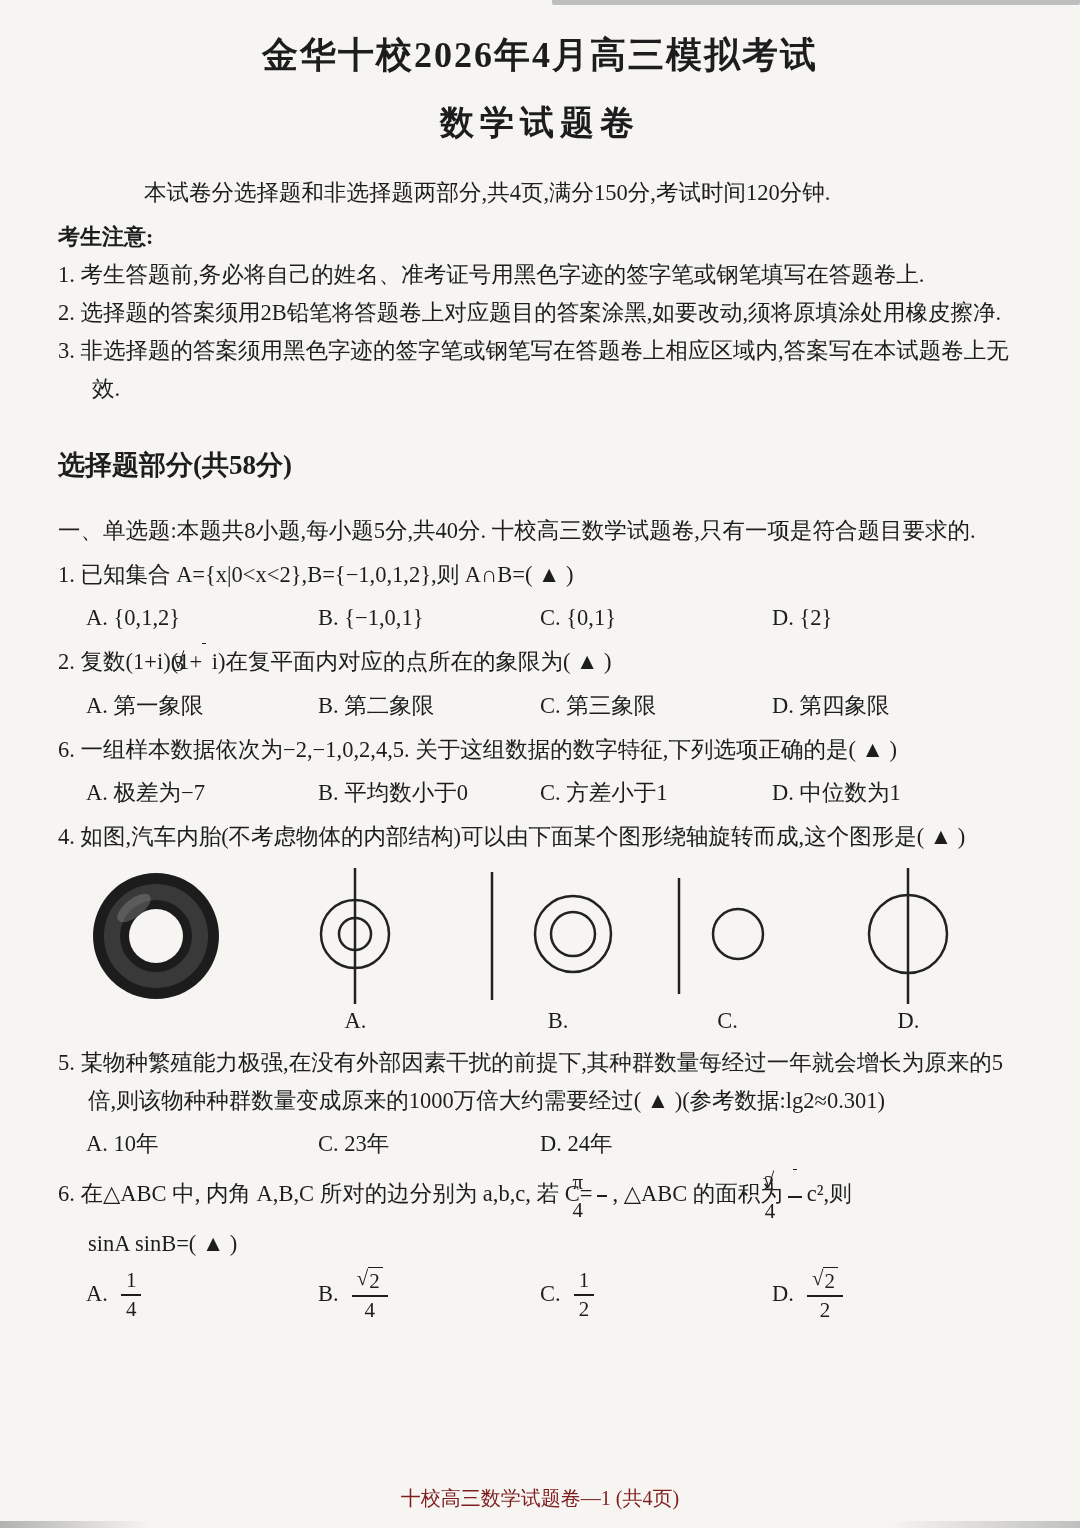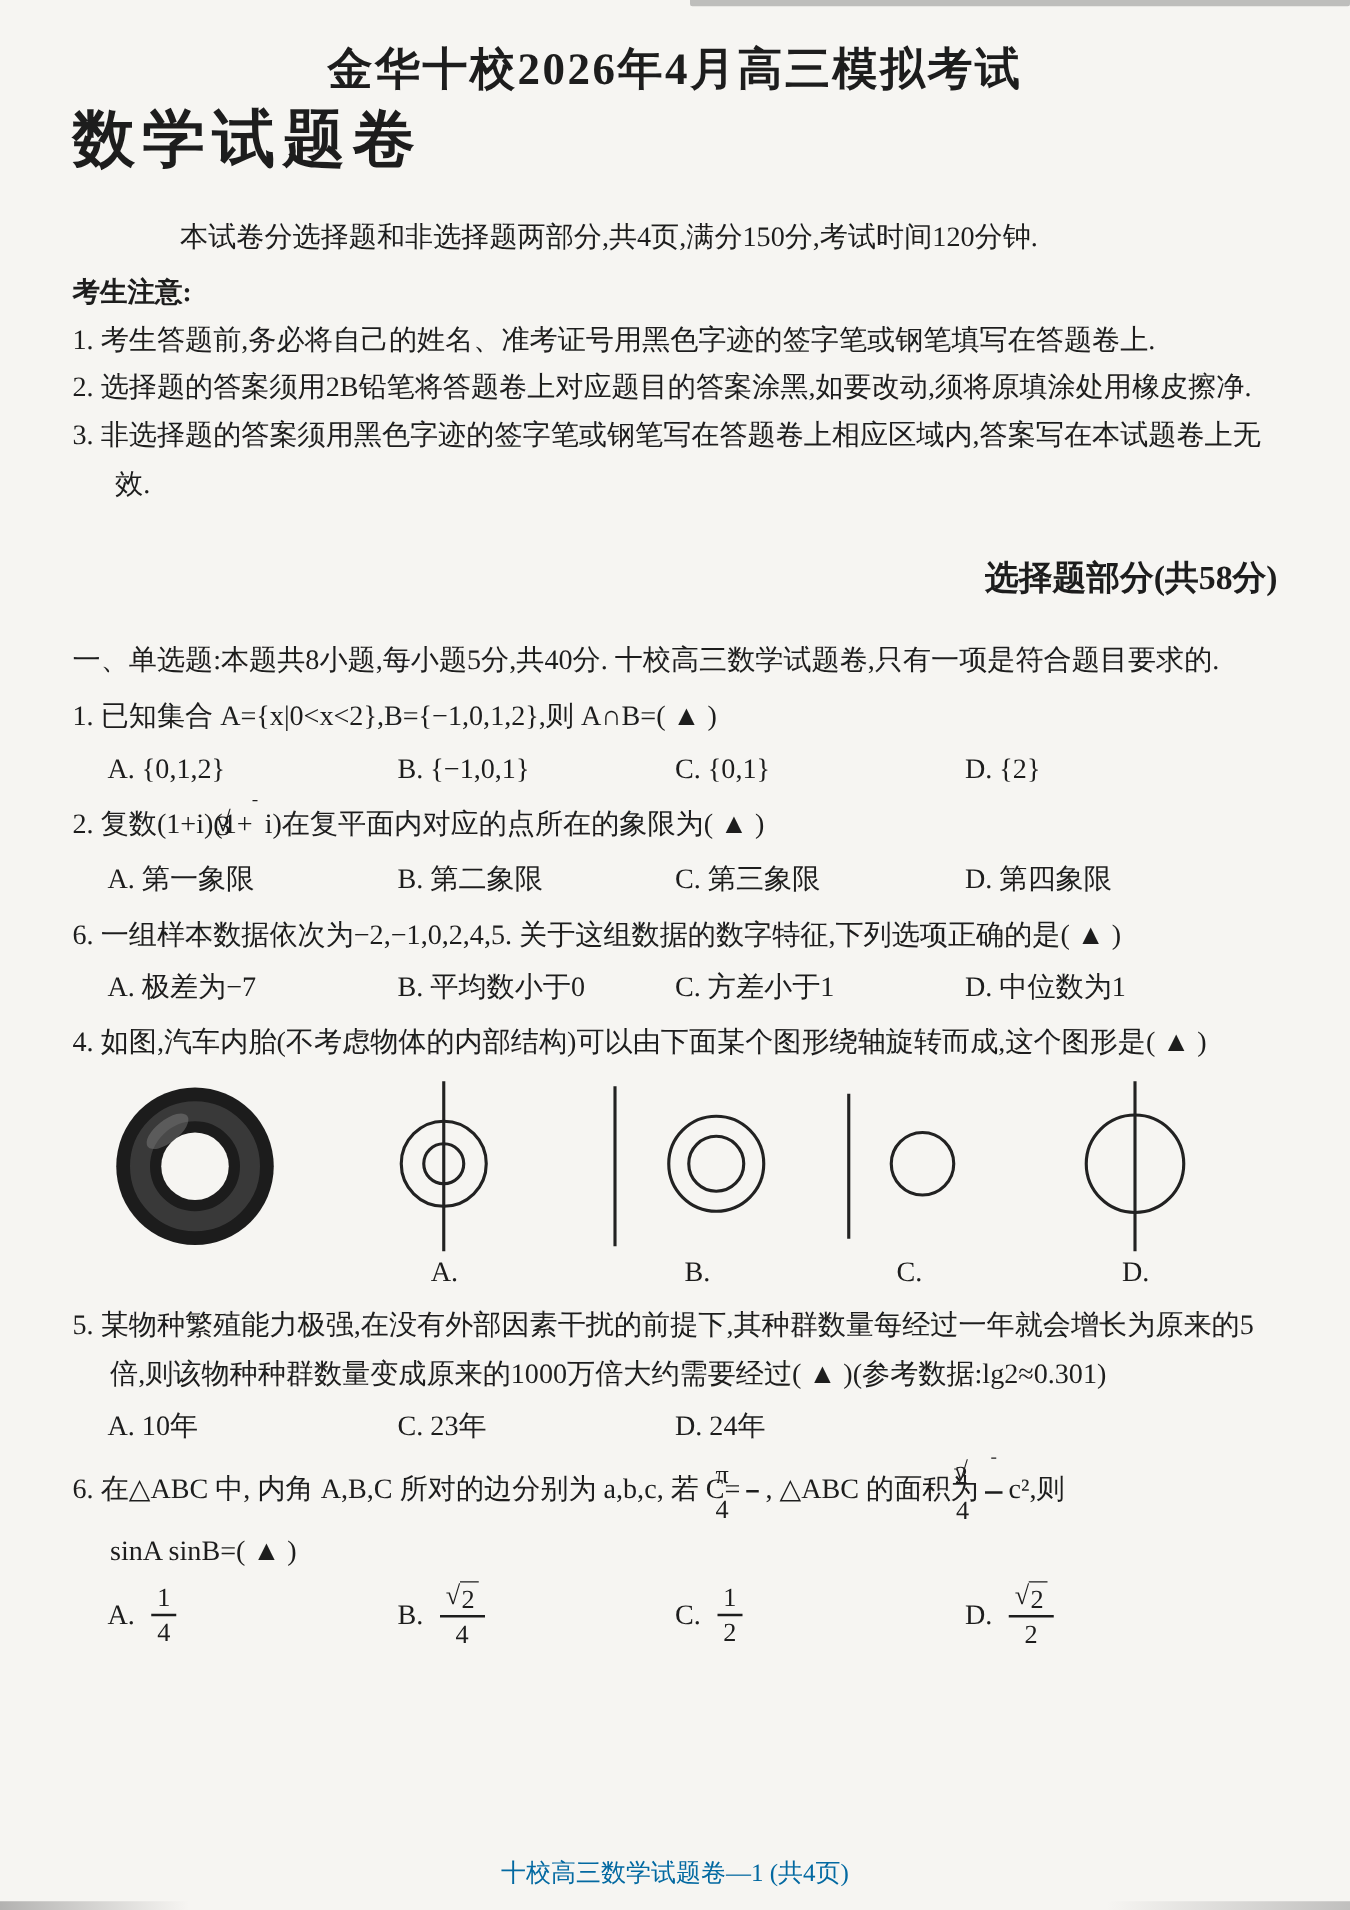--- a/index.html
+++ b/index.html
@@ -24,27 +24,27 @@
   .scan-edge-bottom {
     position: absolute; bottom: 0; left: 0; width: 100%; height: 7px;
     background: linear-gradient(to right, #6f6f6f, rgba(0,0,0,0) 14%, rgba(0,0,0,0) 82%, #8a8a8a);
     opacity: .5;
   }
   .exam-title {
     text-align: center; font-size: 36px; font-weight: bold;
     letter-spacing: 2px; line-height: 1.2;
   }
   .paper-subtitle {
-    text-align: left; font-size: 50px; font-weight: bold;
-    letter-spacing: 6px; margin-top: 4px; line-height: 1.2;
+    text-align: center; font-size: 34px; font-weight: bold;
+    letter-spacing: 6px; margin-top: 26px; line-height: 1.2;
   }
   .exam-summary { margin-top: 30px; font-size: 22.5px; line-height: 1.7; padding-left: 86px; }
   .notice-heading { margin-top: 6px; font-size: 22px; font-weight: bold; line-height: 1.7; }
   .notice-item { font-size: 22.5px; line-height: 1.7; padding-left: 34px; text-indent: -34px; }
-  .section-title { margin-top: 40px; text-align: right; font-size: 27px; font-weight: bold; line-height: 1.2; }
+  .section-title { margin-top: 40px; text-align: left; font-size: 27px; font-weight: bold; line-height: 1.2; }
   .directions { margin-top: 30px; font-size: 22.5px; line-height: 1.75; padding-left: 30px; text-indent: -30px; }
   .stem { margin-top: 6px; font-size: 22.5px; line-height: 1.7; padding-left: 30px; text-indent: -30px; }
   .stem-cont { margin-top: 2px; font-size: 22.5px; line-height: 1.7; padding-left: 30px; }
   .opts {
     margin: 4px 0 6px 0; padding-left: 28px;
     display: grid; grid-template-columns: 232px 222px 232px auto;
     font-size: 22.5px; line-height: 1.7; align-items: center;
   }
   .opt-cell { display: inline-flex; align-items: center; gap: 8px; }
   .frac {
@@ -59,21 +59,21 @@
   .figure-row { position: relative; height: 172px; margin-top: 10px; }
   .fig-block { position: absolute; top: 0; display: flex; flex-direction: column; align-items: center; }
   .fig-torus { left: 30px; top: 4px; }
   .fig-a { left: 240px; }
   .fig-b { left: 425px; }
   .fig-c { left: 612px; }
   .fig-d { left: 788px; }
   .fig-label { font-size: 22.5px; margin-top: 2px; }
   .page-footer {
     position: absolute; left: 0; bottom: 16px; width: 100%;
-    text-align: center; font-size: 20px; color: #0369a1;
+    text-align: center; font-size: 20px; color: #7f1d1d;
   }
 </style>
 </head>
 <body>
 
 <div class="page">
   <div class="scan-edge-top"></div>
 
   <div class="exam-title">金华十校2026年4月高三模拟考试</div>
   <div class="paper-subtitle">数学试题卷</div>

